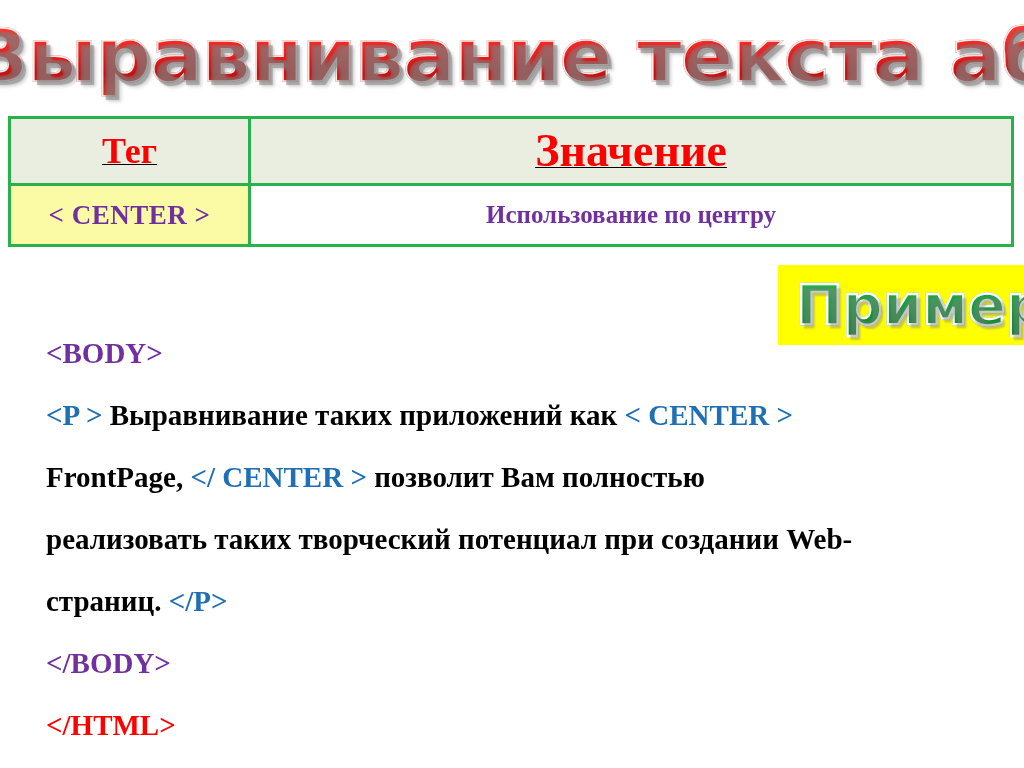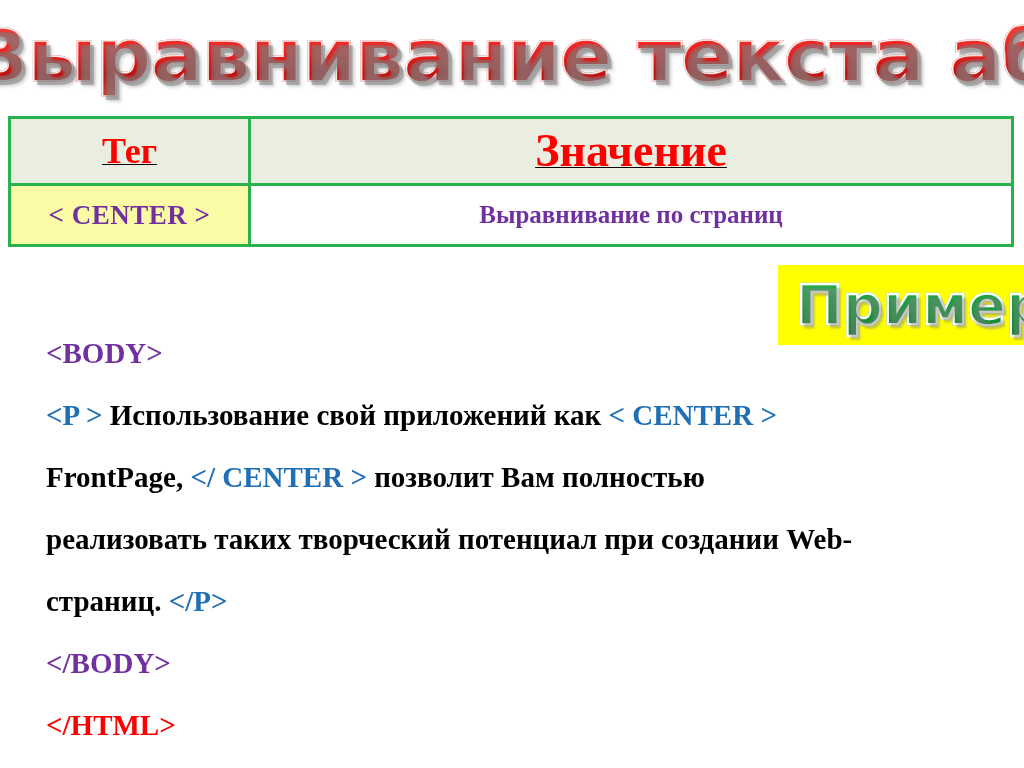--- a/index.html
+++ b/index.html
@@ -159,33 +159,33 @@
       </td>
       <td class="hdr-cell">
         <span class="hdr-text big">Значение</span>
       </td>
     </tr>
     <tr>
       <td class="cell-tag col-tag">
         <span class="purple-bold">&lt; CENTER &gt;</span>
       </td>
       <td class="cell-val">
-        <span class="purple-bold">Выравнивание по страниц</span>
+        <span class="purple-bold">Использование по центру</span>
       </td>
     </tr>
   </tbody>
 </table>
 
 <div id="example-badge">
   <div class="art">
     <span class="inner">Пример</span>
   </div>
 </div>
 
 <div id="code-block">
     <div class="line"><span class="t-purple">&lt;BODY&gt;</span></div>
-    <div class="line"><span class="t-blue">&lt;P &gt;</span><span class="t-black"> Использование свой приложений как </span><span class="t-blue">&lt; CENTER &gt;</span></div>
+    <div class="line"><span class="t-blue">&lt;P &gt;</span><span class="t-black"> Выравнивание таких приложений как </span><span class="t-blue">&lt; CENTER &gt;</span></div>
     <div class="line"><span class="t-black">FrontPage, </span><span class="t-blue">&lt;/ CENTER &gt;</span><span class="t-black"> позволит Вам полностью</span></div>
     <div class="line"><span class="t-black">реализовать таких творческий потенциал при создании Web-</span></div>
     <div class="line"><span class="t-black">страниц. </span><span class="t-blue">&lt;/P&gt;</span></div>
     <div class="line"><span class="t-purple">&lt;/BODY&gt;</span></div>
     <div class="line"><span class="t-red">&lt;/HTML&gt;</span></div>
   </div>
 
 </body></html>

